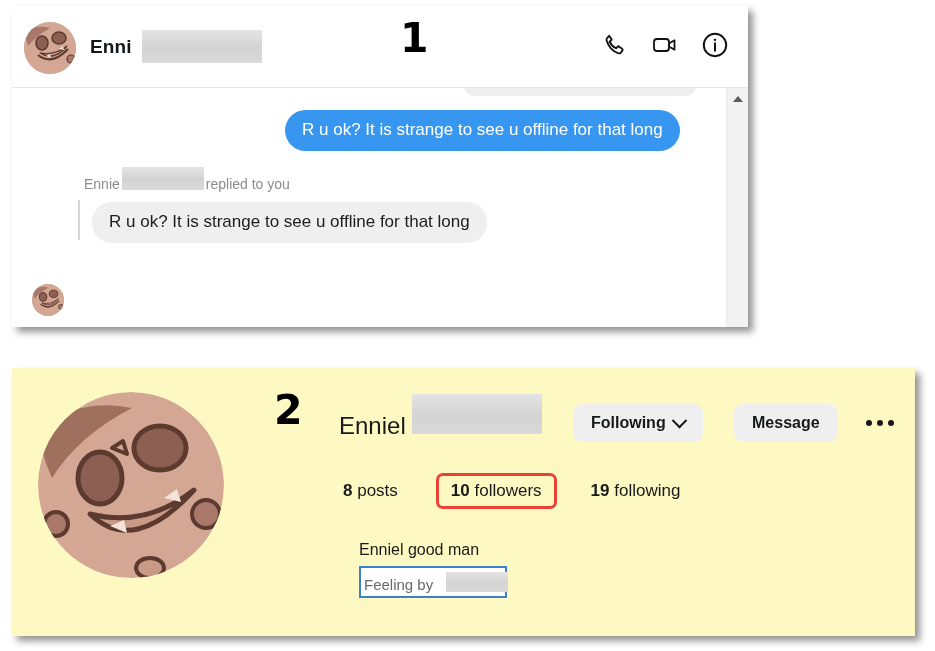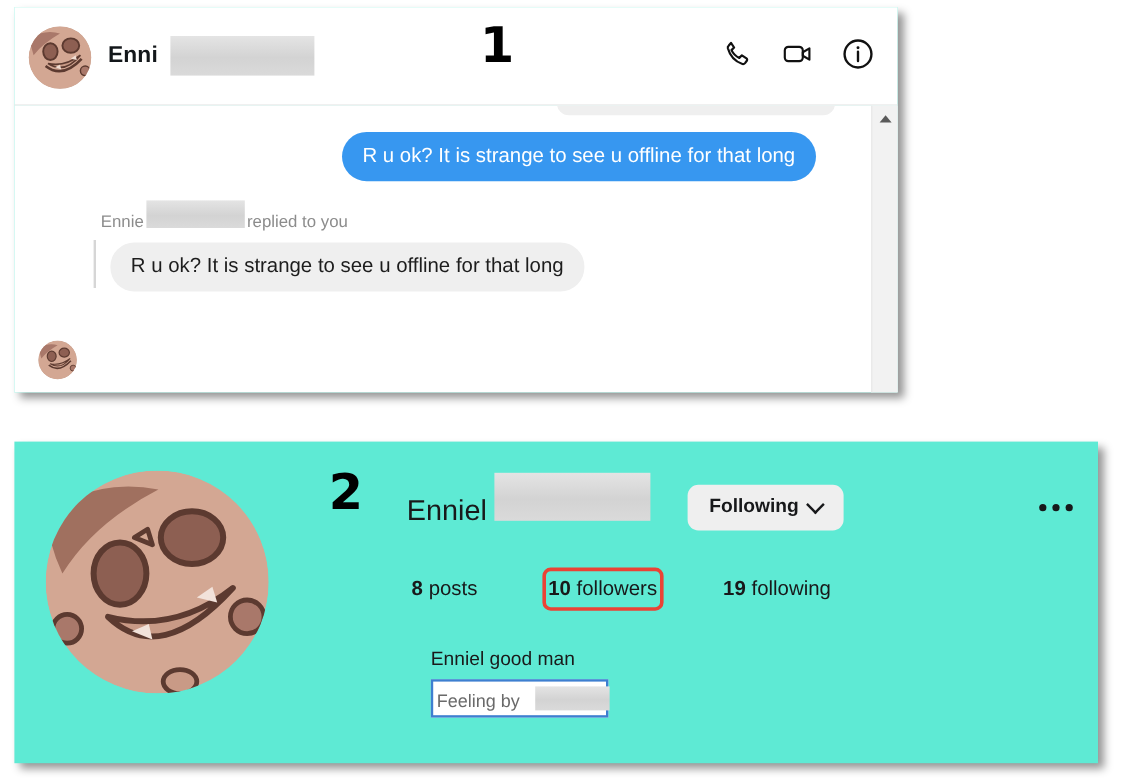--- a/index.html
+++ b/index.html
@@ -12,21 +12,21 @@
     height: 651px;
     position: relative;
     overflow: hidden;
     font-family: "Liberation Sans", sans-serif;
     -webkit-font-smoothing: antialiased;
   }
 
   
   .panel {
     position: absolute;
-    background: #5eead4;
+    background: #fef9c3;
     box-shadow: 5px 5px 7px rgba(0,0,0,0.42);
   }
 
   
   #chat-panel {
     left: 12px;
     top: 6px;
     width: 736px;
     height: 321px;
   }
@@ -291,34 +291,34 @@
     border-radius: 50%;
     background: #17181a;
     display: block;
   }
   #profile-stats {
     position: absolute;
     left: 331px;
     top: 105px;
     display: flex;
     align-items: center;
-    gap: 16px;
+    gap: 0;
     font-size: 17px;
     color: #18191a;
   }
   .stat {
     white-space: nowrap;
     color: #18191a;
   }
   .stat b { font-weight: bold; }
   #stat-posts { margin-right: 38px; }
   #stat-followers {
     border: 3px solid #ea4335;
     border-radius: 7px;
-    padding: 5px 2px;
+    padding: 5px 12px;
     margin-right: 34px;
   }
   #profile-bio {
     position: absolute;
     left: 347px;
     top: 173px;
     font-size: 16px;
     color: #1a1a1a;
     white-space: nowrap;
   }
@@ -455,20 +455,21 @@
   <div id="step-two-label">2</div>
 
   <div id="profile-username">Enniel</div>
   <div class="redaction" id="profile-username-redaction"></div>
 
   <button class="pill-btn" id="btn-following">
     <span>Following</span>
     <span class="chev"></span>
   </button>
 
+  <button class="pill-btn" id="btn-message">Message</button>
 
   <div id="btn-more">
     <i></i>
     <i></i>
     <i></i>
   </div>
 
   <div id="profile-stats">
     <span class="stat" id="stat-posts">
       <b>8</b>

